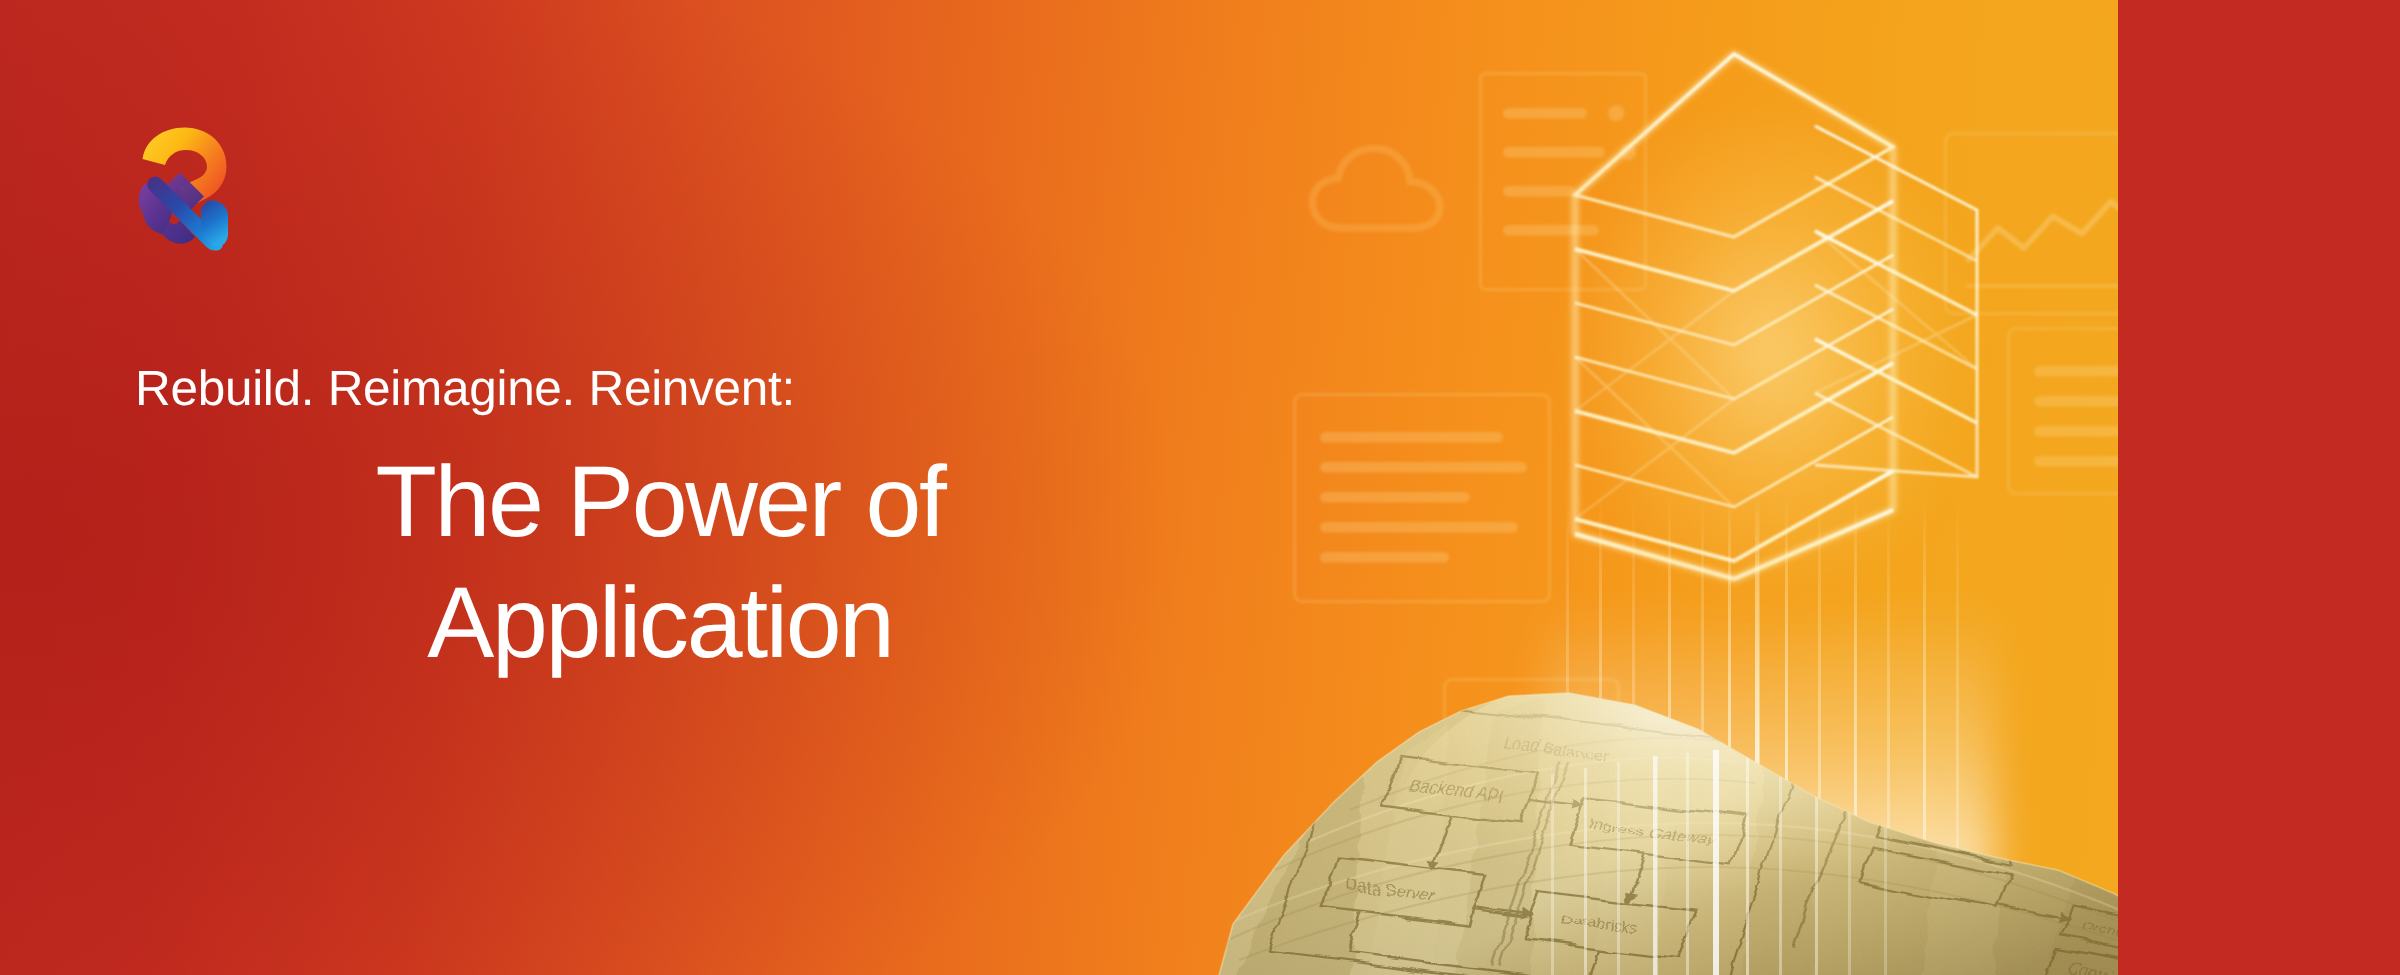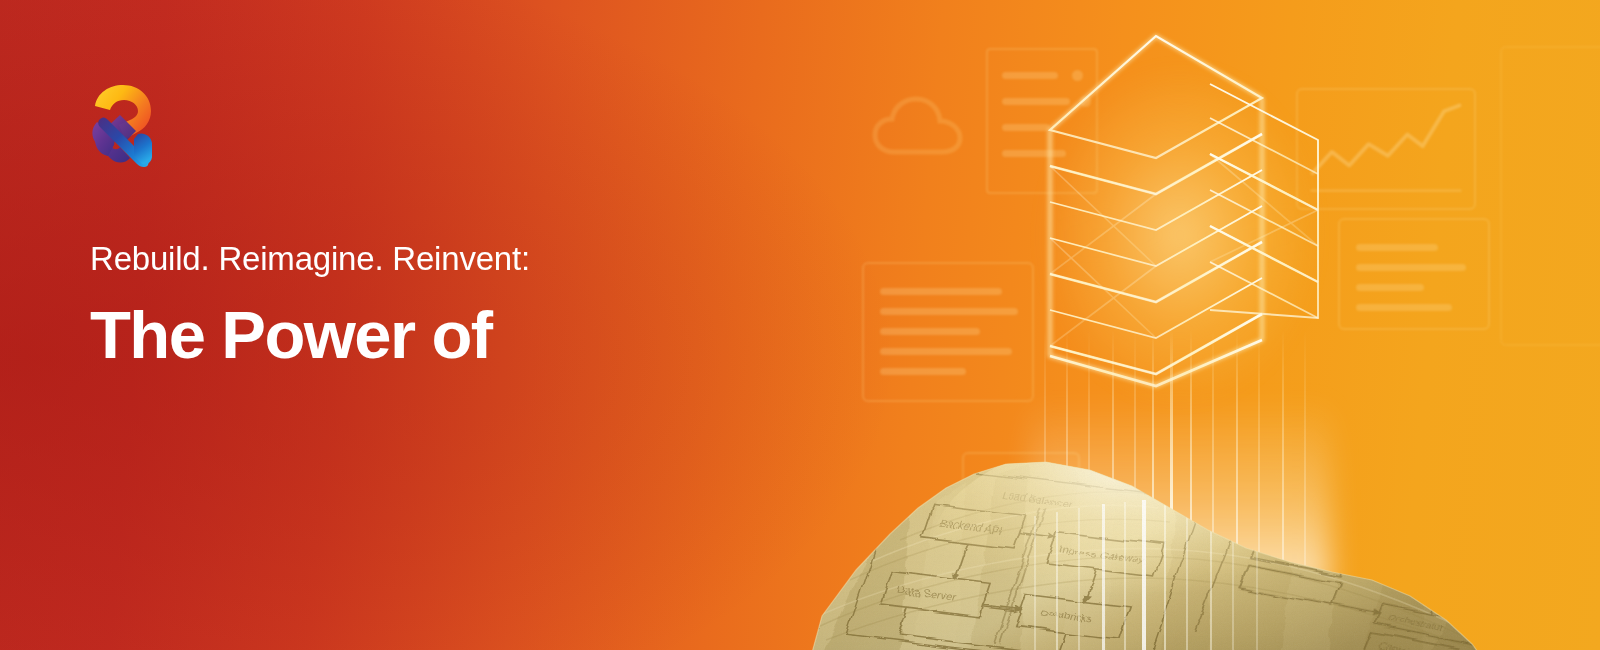--- a/index.html
+++ b/index.html
@@ -6,21 +6,21 @@
   * { margin:0; padding:0; box-sizing:border-box; }
   html, body {
     width:1600px; height:650px;
     overflow:hidden;
     font-family:"Liberation Sans", sans-serif;
     background:#C22A22;
   }
 
   .banner{
     position:relative;
-    width:1600px; height:650px;
+    width:1412px; height:650px;
     overflow:hidden;
     background:
       radial-gradient(120% 150% at 2% 55%, rgba(168,24,20,0.55) 0%, rgba(168,24,20,0.0) 45%),
       linear-gradient(95deg,
         #BE2A20 0%,
         #C42D21 10%,
         #D03C20 22%,
         #DE5420 34%,
         #E96B1D 46%,
         #F1801C 57%,
@@ -129,24 +129,25 @@
     font-size:33px;
     font-weight:400;
     letter-spacing:-0.2px;
     color:#ffffff;
     line-height:1.26;
     white-space:nowrap;
   }
   .headline{
     margin-top:14px;
     font-size:67px;
-    font-weight:700;
+    font-weight:400;
     color:#ffffff;
     line-height:1.215;
     letter-spacing:-1.6px;
+    text-align:center;
   }
   .headline .hl{ display:block; white-space:nowrap; }
 </style>
 </head>
 <body>
 
 <div class="banner">
 
   <div class="bg-glyphs">
 
@@ -511,16 +512,17 @@
              L66 72
              C66 78 61 82 56 80
              L48 72
              L48 55 Z" fill="url(#gNub)"></path>
   </svg>
 
   <div class="copy">
     <div class="eyebrow">Rebuild. Reimagine. Reinvent:</div>
     <div class="headline">
       <span class="hl">The Power of</span>
+      <span class="hl">Application</span>
     </div>
   </div>
 
 </div>
 
 </body></html>

